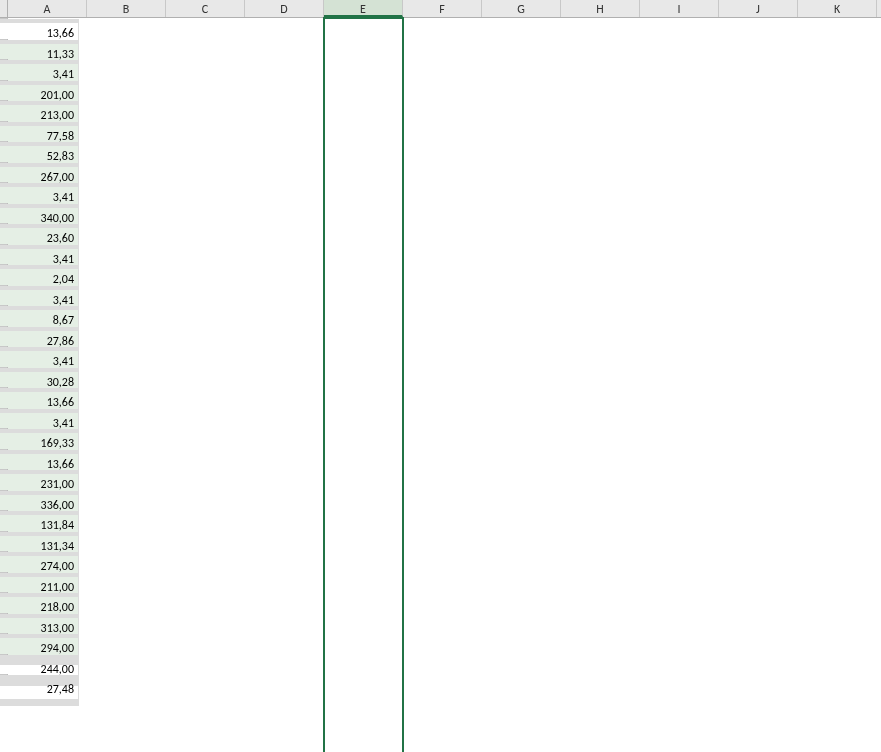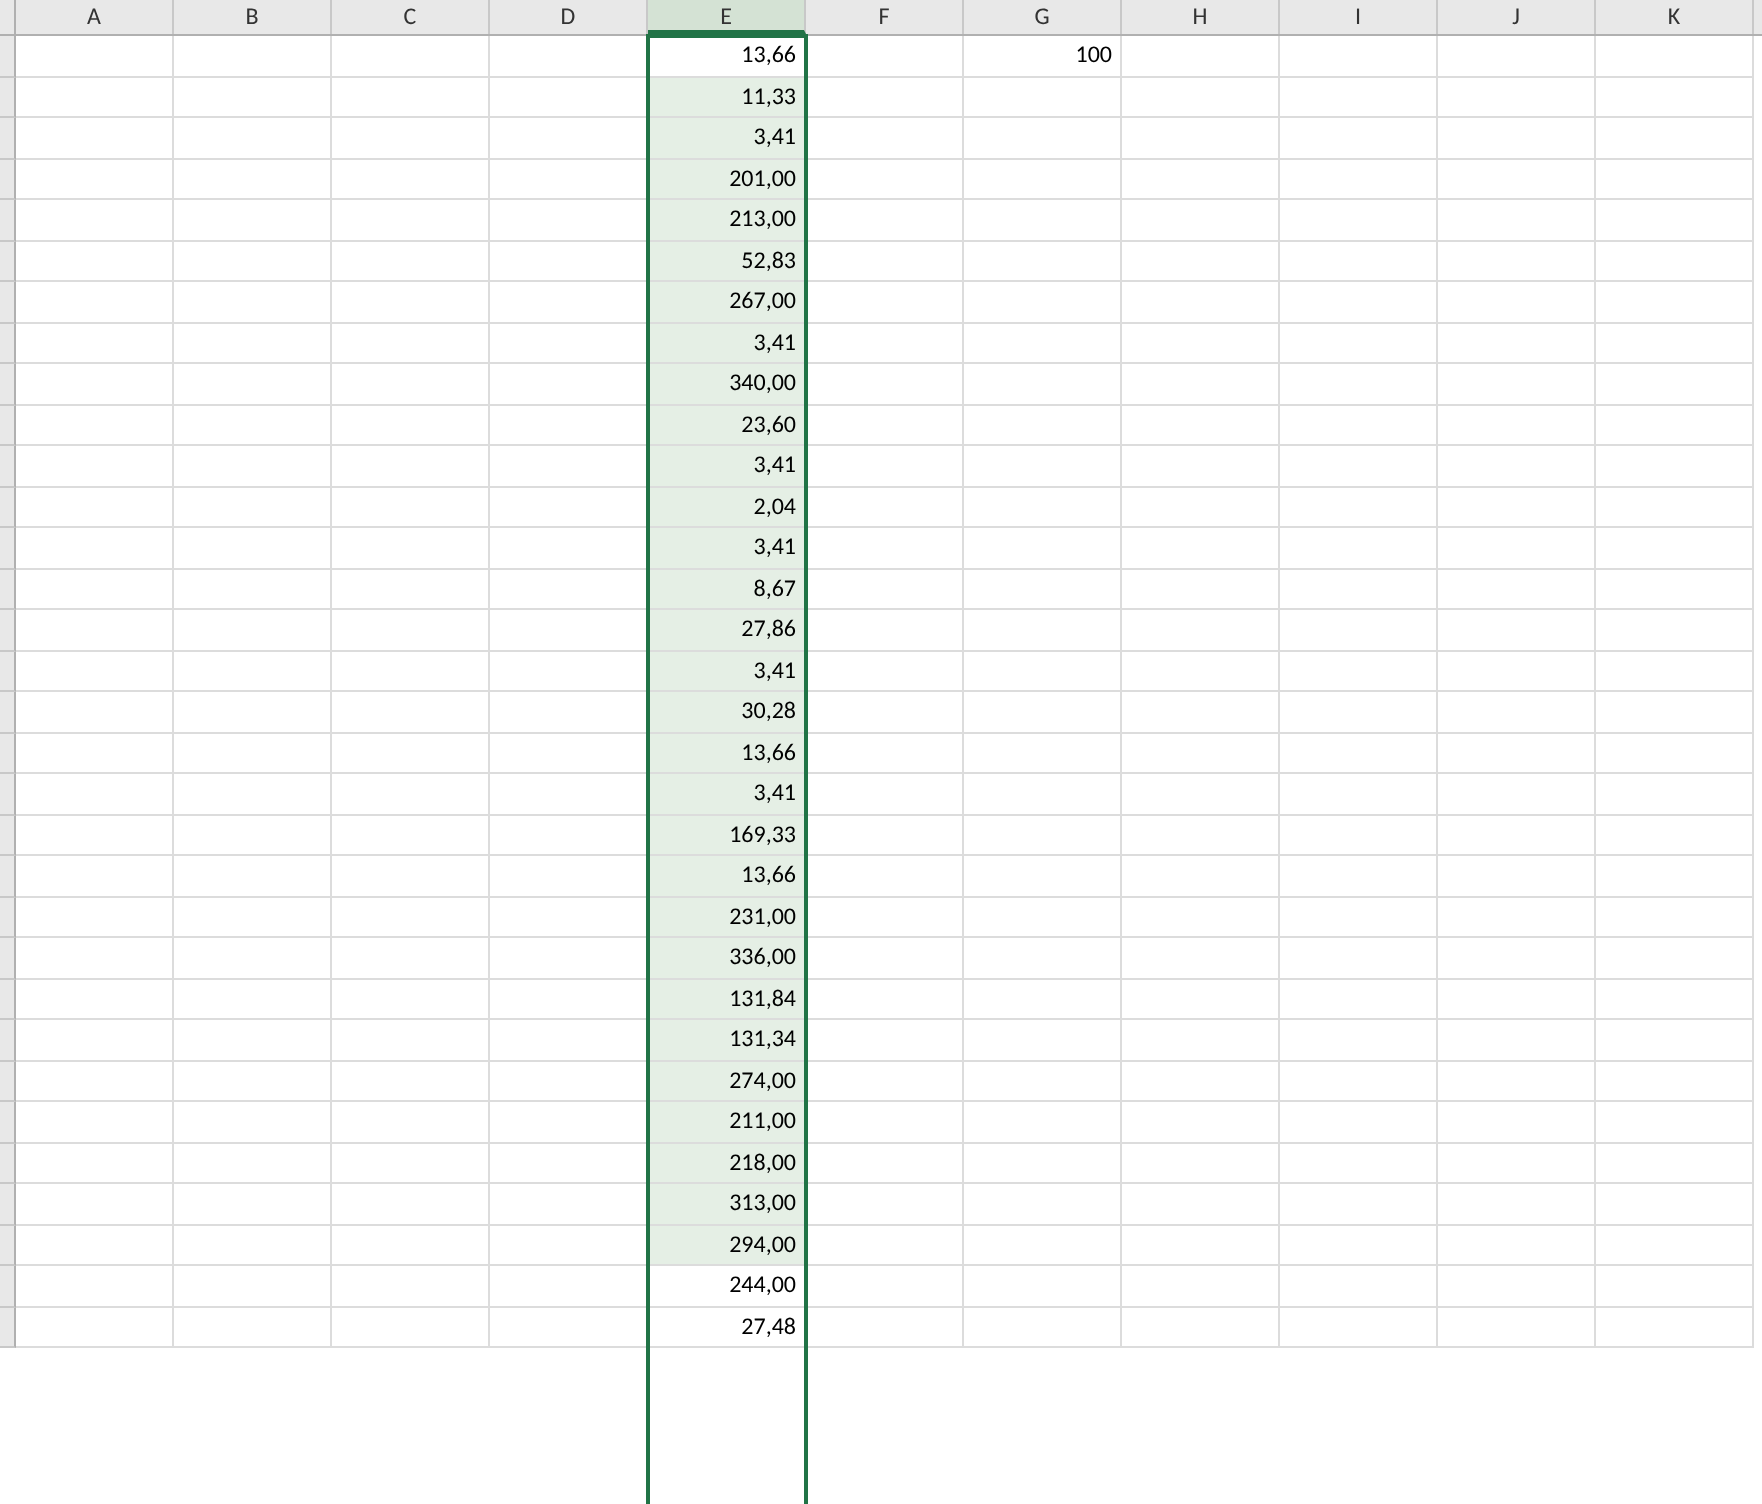--- a/index.html
+++ b/index.html
@@ -42,21 +42,21 @@
     .col-header.selected {
       background: #d4e2d4;
       border-bottom: 2px solid #217346;
     }
     .grid-body {
       display: flex;
       flex-direction: column;
     }
     .grid-row {
       display: flex;
-      flex-direction: row;
+      flex-direction: column;
       height: 20.5px;
     }
     .row-stub {
       width: 8px;
       background: #e8e8e8;
       border-right: 1px solid #b0b0b0;
       border-bottom: 1px solid #c8c8c8;
       flex-shrink: 0;
     }
     .cell {
@@ -178,20 +178,34 @@
           <div class="cell"></div>
           <div class="cell"></div>
           <div class="cell"></div>
         </div>
         <div class="grid-row">
           <div class="row-stub"></div>
           <div class="cell"></div>
           <div class="cell"></div>
           <div class="cell"></div>
           <div class="cell"></div>
+          <div class="cell selected">77,58</div>
+          <div class="cell"></div>
+          <div class="cell"></div>
+          <div class="cell"></div>
+          <div class="cell"></div>
+          <div class="cell"></div>
+          <div class="cell"></div>
+        </div>
+        <div class="grid-row">
+          <div class="row-stub"></div>
+          <div class="cell"></div>
+          <div class="cell"></div>
+          <div class="cell"></div>
+          <div class="cell"></div>
           <div class="cell selected">52,83</div>
           <div class="cell"></div>
           <div class="cell"></div>
           <div class="cell"></div>
           <div class="cell"></div>
           <div class="cell"></div>
           <div class="cell"></div>
         </div>
         <div class="grid-row">
           <div class="row-stub"></div>

